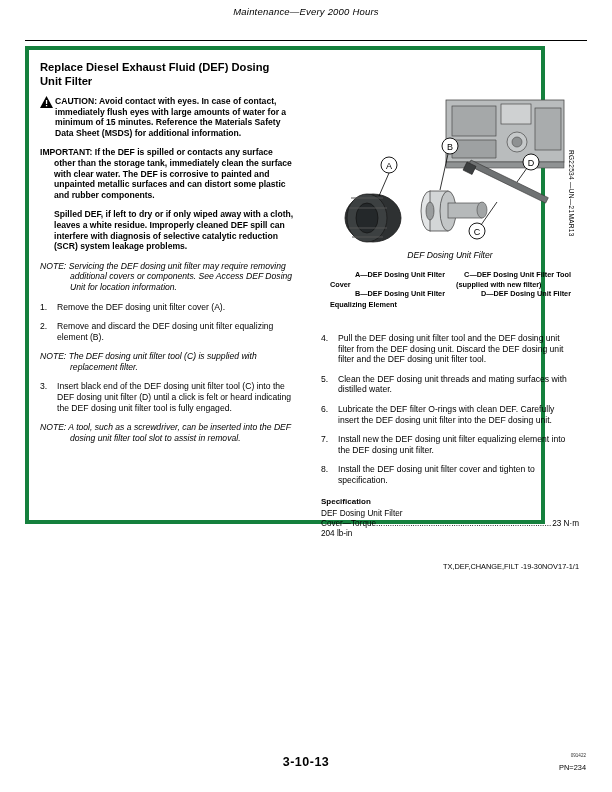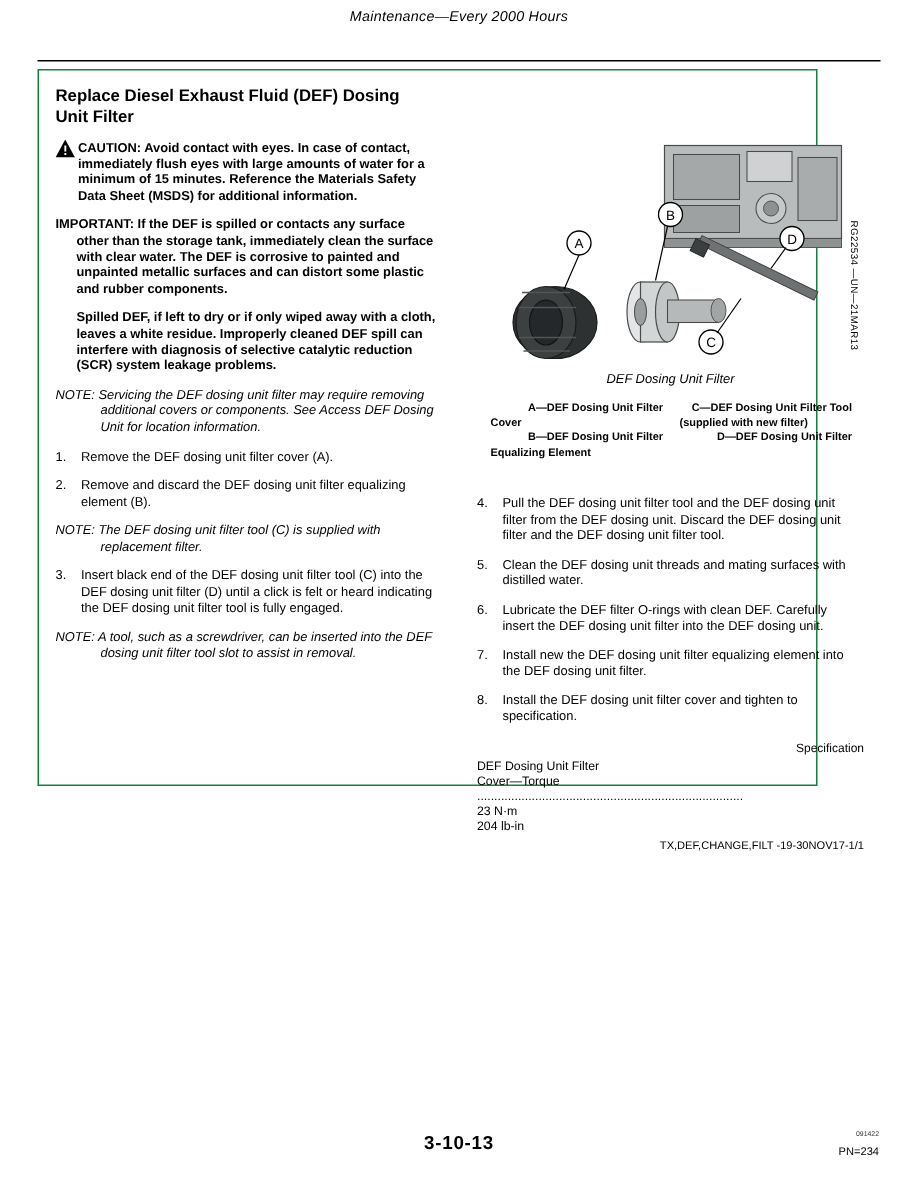--- a/index.html
+++ b/index.html
@@ -38,21 +38,21 @@
     width: 562px;
     border-top: 1px solid #000;
   }
   
   .content-box {
     position: absolute;
     top: 46px;
     left: 25px;
     width: 520px;
     height: 478px;
-    border: 1px solid #15803d;
+    border: 4px solid #15803d;
     box-sizing: border-box;
   }
   .inner {
     position: absolute;
     top: 0; left: 0;
     width: 560px;
     height: 476px;
   }
   .title {
     position: absolute;
@@ -189,31 +189,30 @@
   
   .spec {
     position: absolute;
     top: 447px;
     left: 292px;
     width: 258px;
     font-size: 8.2px;
     line-height: 10px;
   }
   .spec-title {
-    text-align: right;
-    font-weight: normal;
+    text-align: left;
+    font-weight: bold;
     font-size: 8px;
     margin-bottom: 2px;
   }
   .spec-name { font-size: 8.2px; }
   .spec-line {
     display: flex;
     align-items: baseline;
     white-space: nowrap;
-    flex-direction: column;
   }
   .spec-line .lbl { }
   .spec-line .dots {
     flex: 1 1 auto;
     overflow: hidden;
     letter-spacing: 0px;
   }
   .spec-val2 {
     text-align: left;
   }

